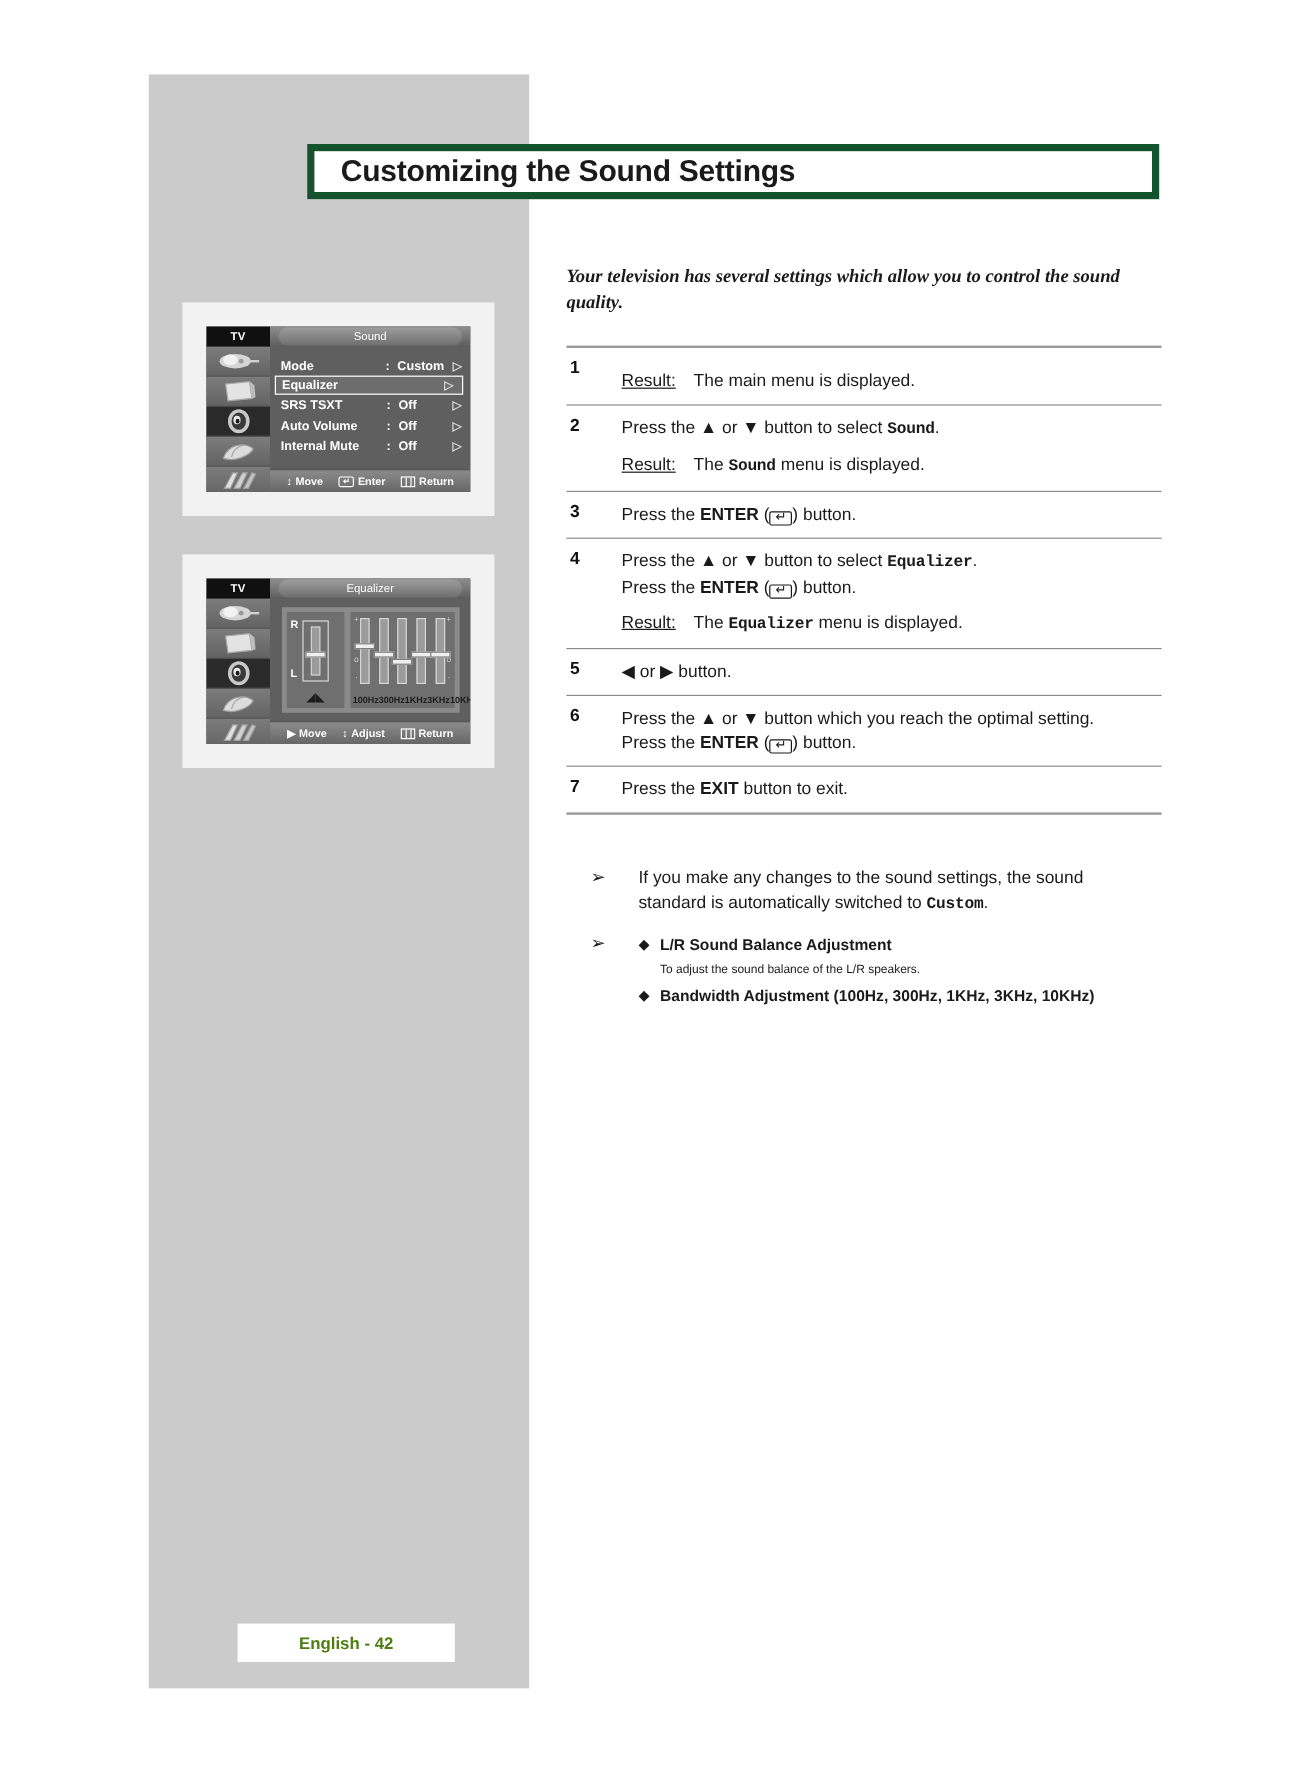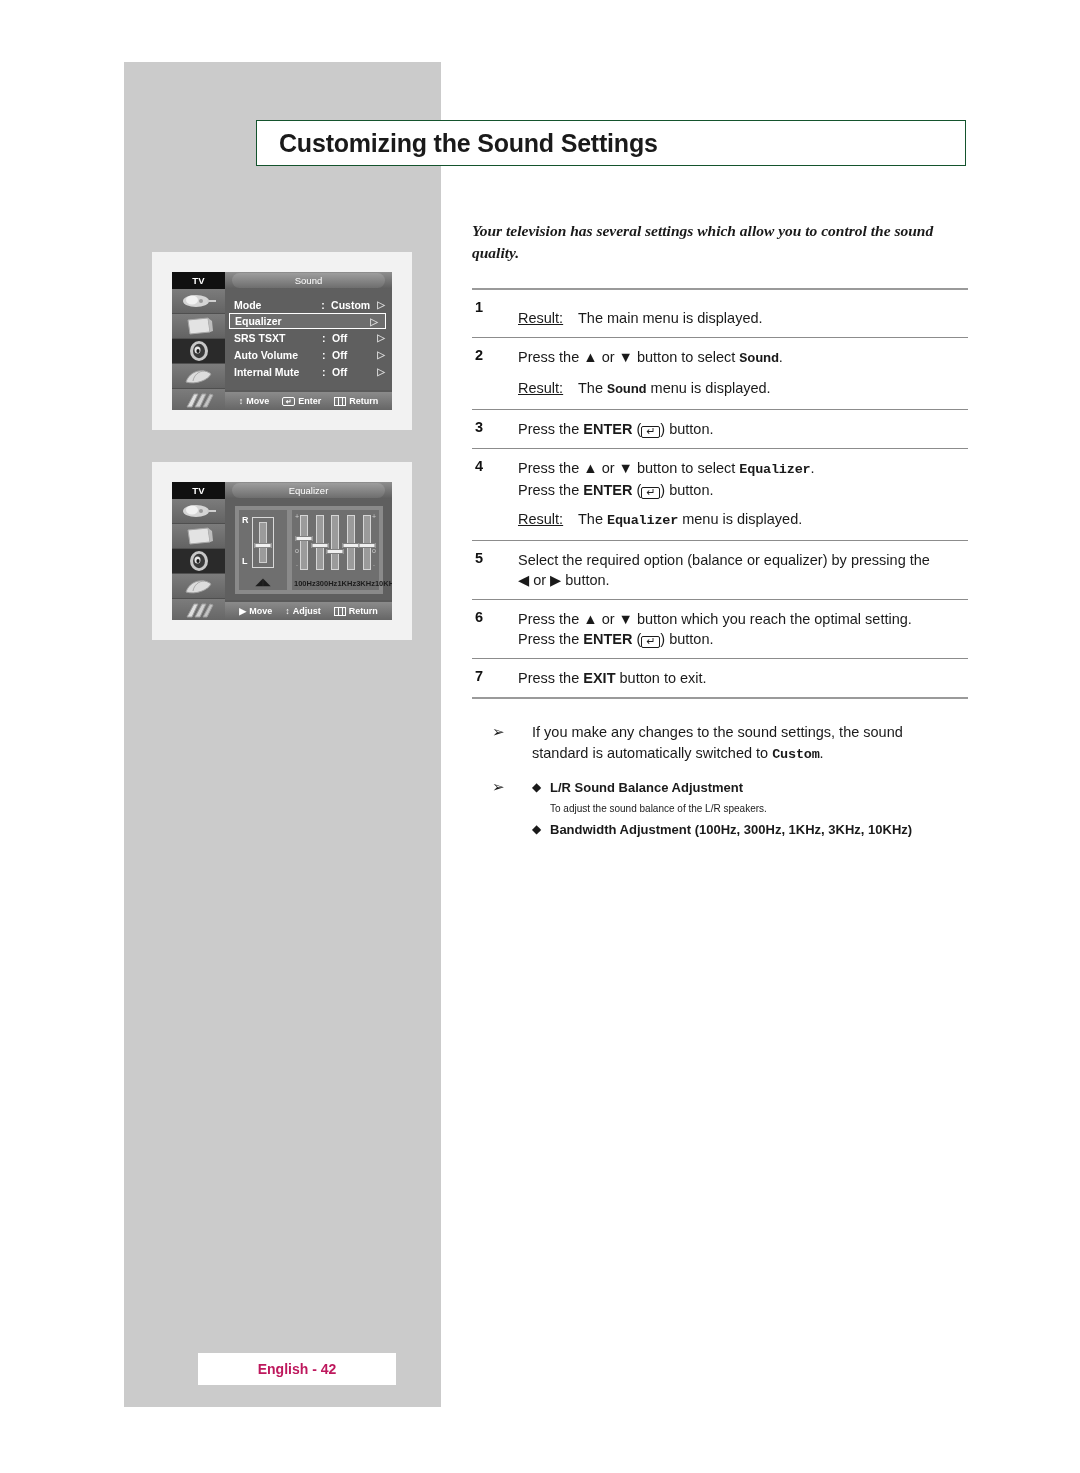--- a/index.html
+++ b/index.html
@@ -3,21 +3,21 @@
 <meta charset="utf-8">
 <style>
   html,body{margin:0;padding:0;background:#ffffff;}
   body{width:1080px;height:1473px;position:relative;font-family:"Liberation Sans",sans-serif;}
   .page{position:absolute;left:0;top:0;width:1080px;height:1473px;background:#fff;}
 
   
   .grey-band{position:absolute;left:124px;top:62px;width:317px;height:1345px;background:#cbcbcb;}
 
   
-  .title-box{position:absolute;left:256px;top:120px;width:710px;height:46px;background:#fff;border:1px solid #14532d;box-sizing:border-box;display:flex;align-items:center;}
+  .title-box{position:absolute;left:256px;top:120px;width:710px;height:46px;background:#fff;border:6px solid #14532d;box-sizing:border-box;display:flex;align-items:center;}
   .title-text{font-size:25px;font-weight:bold;color:#1a1a1a;letter-spacing:-0.2px;padding-left:22px;font-family:"Liberation Sans",sans-serif;}
 
   
   .intro{position:absolute;left:472px;top:220px;width:496px;font-style:italic;font-weight:bold;font-size:15.5px;line-height:22px;color:#1a1a1a;font-family:"Liberation Serif",serif;}
 
   
   .steps{position:absolute;left:472px;top:288px;width:496px;}
   .rule{height:0;border-top:1px solid #8c8c8c;margin:0;}
   .rule.thick{border-top:2px solid #9a9a9a;}
   .step{display:flex;padding:9px 0 9px 0;}
@@ -38,21 +38,21 @@
   .notes{position:absolute;left:492px;top:722px;width:480px;font-family:"Liberation Sans",sans-serif;}
   .note{display:flex;margin-bottom:12px;}
   .note-arrow{width:40px;flex:0 0 40px;font-size:15px;color:#1a1a1a;line-height:19px;}
   .note-body{flex:1;font-size:14.5px;line-height:21px;color:#1a1a1a;}
   .diamond{display:inline-block;width:18px;color:#1a1a1a;font-size:12px;}
   .bl{display:flex;}
   .bl-b{flex:1;font-weight:bold;font-size:13px;}
   .sub{padding-left:18px;font-size:10px;line-height:21px;}
 
   
-  .footer{position:absolute;left:198px;top:1353px;width:198px;height:32px;background:#fff;display:flex;align-items:center;justify-content:center;font-size:14px;font-weight:bold;color:#be185d;}
+  .footer{position:absolute;left:198px;top:1353px;width:181px;height:32px;background:#fff;display:flex;align-items:center;justify-content:center;font-size:14px;font-weight:bold;color:#4d7c0f;}
 
   
   .osd{position:absolute;background:#f2f2f2;padding:20px;box-sizing:border-box;}
   .osd-inner{position:relative;width:100%;height:100%;background:#5a5a5a;overflow:hidden;}
   .osd-top{position:relative;height:17px;background:linear-gradient(#8e8e8e,#5d5d5d);}
   .osd-tv{position:absolute;left:0;top:0;width:53px;height:17px;background:#101010;color:#fff;font-size:9.5px;font-weight:bold;display:flex;align-items:center;justify-content:center;letter-spacing:.3px;}
   .osd-title-pill{position:absolute;left:60px;top:1px;right:7px;height:15px;border-radius:8px;background:linear-gradient(#9d9d9d,#6e6e6e);color:#fff;font-size:9.5px;display:flex;align-items:center;justify-content:center;font-weight:normal;}
   .osd-side{position:absolute;left:0;top:17px;width:53px;bottom:0;background:#6a6a6a;}
   .ic{position:relative;height:24px;border-bottom:1px solid #4f4f4f;background:linear-gradient(#7c7c7c,#636363);overflow:hidden;}
   .ic.active{background:#2a2a2a;}
@@ -356,21 +356,20 @@
           <span><span>The </span><span class="mono">Equalizer</span><span> menu is displayed.</span></span>
         </div>
       </div>
     </div>
 
     <div class="rule"></div>
 
     <div class="step">
       <div class="step-num">5</div>
       <div class="step-body">
-        <div>Select the required option (balance or equalizer) by pressing the</div>
         <div>◀ or ▶ button.</div>
       </div>
     </div>
 
     <div class="rule"></div>
 
     <div class="step">
       <div class="step-num">6</div>
       <div class="step-body">
         <div><span>Press the </span><span>▲ or ▼</span><span> button which you reach the optimal setting.</span></div>

